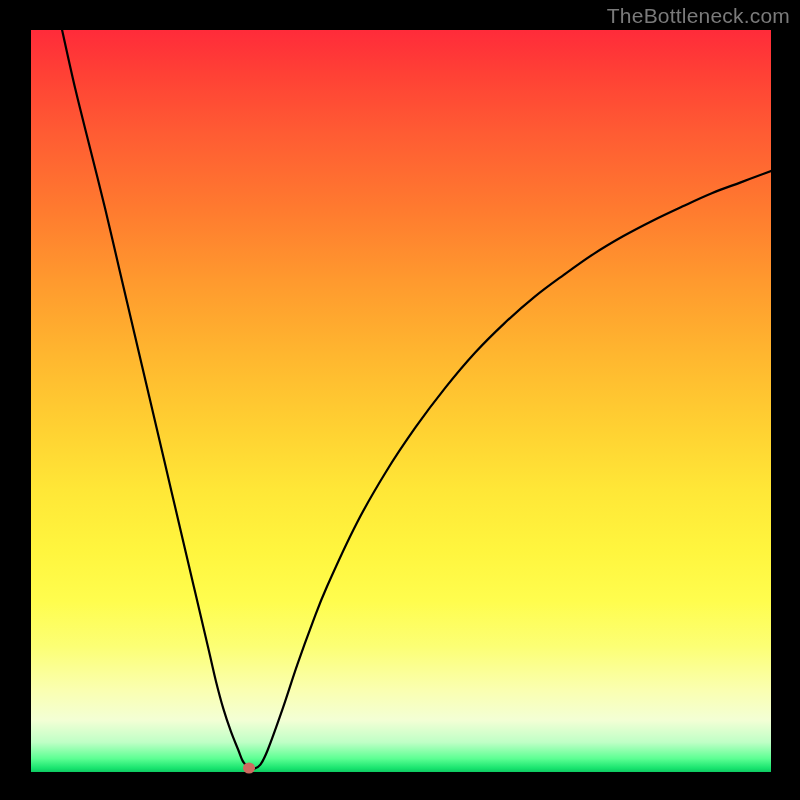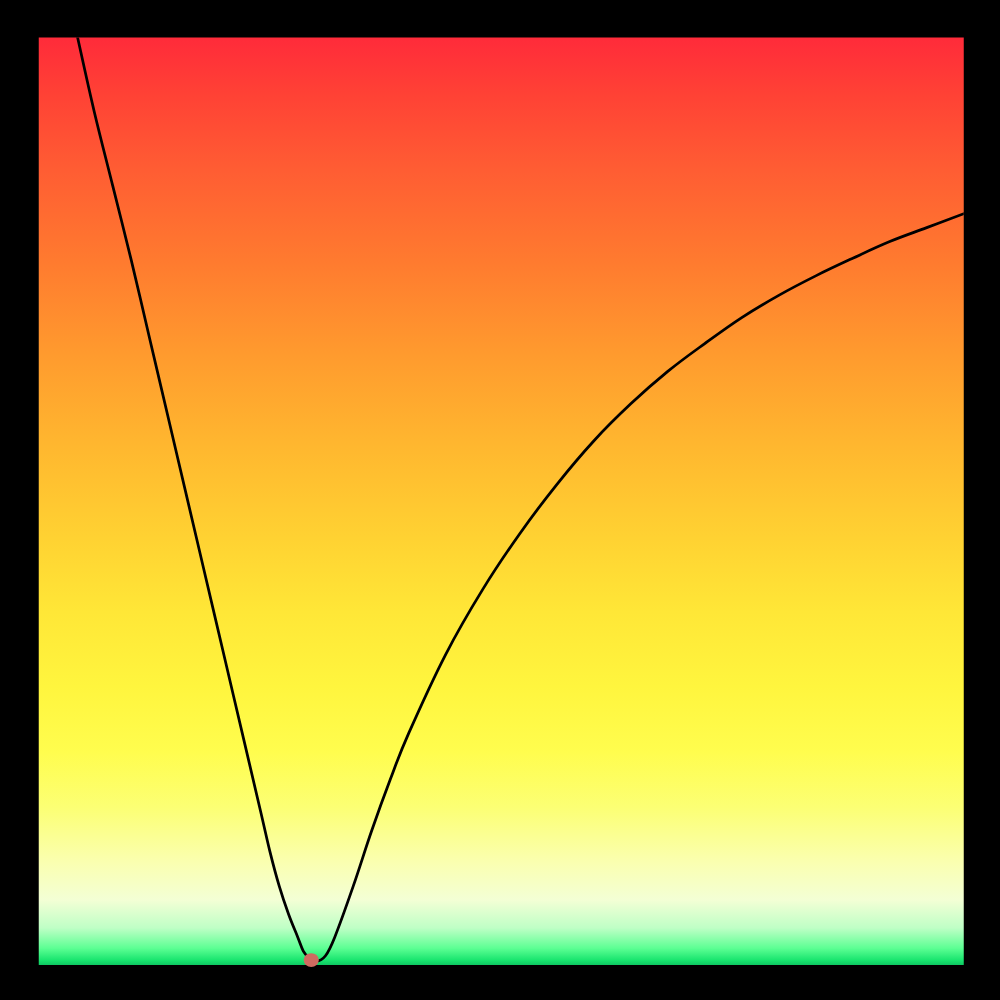--- a/index.html
+++ b/index.html
@@ -69,20 +69,21 @@
     border-radius: 50% / 48%;
     background: #cf6a60;
     transform: translate(-50%, -50%);
   }
 </style>
 </head>
 <body>
 
 <div class="frame">
 
+  <div class="watermark">TheBottleneck.com</div>
 
   <div class="plot">
 
     <svg class="curve" viewBox="0 0 740 742" preserveAspectRatio="none">
       <path id="curve-path" fill="none" stroke="#000" stroke-width="2.2" stroke-linecap="round" stroke-linejoin="round" d="M 31.08 0.00 C 33.48 10.68, 39.34 37.99, 44.40 59.36 C 49.46 80.73, 53.87 97.35, 59.20 118.72 C 64.53 140.09, 68.67 156.04, 74.00 178.08 C 79.33 200.12, 83.47 218.44, 88.80 241.15 C 94.13 263.86, 98.27 281.51, 103.60 304.22 C 108.93 326.93, 113.07 344.58, 118.40 367.29 C 123.73 390.00, 127.87 407.65, 133.20 430.36 C 138.53 453.07, 142.67 470.72, 148.00 493.43 C 153.33 516.14, 157.47 533.79, 162.80 556.50 C 168.13 579.21, 173.60 602.47, 177.60 619.57 C 181.60 636.67, 182.34 640.79, 185.00 651.48 C 187.66 662.16, 189.74 669.98, 192.40 678.93 C 195.06 687.88, 197.14 693.84, 199.80 701.19 C 202.46 708.54, 205.07 714.40, 207.20 719.74 C 209.33 725.08, 210.04 727.93, 211.64 730.87 C 213.24 733.81, 214.22 734.59, 216.08 736.06 C 217.94 737.53, 219.60 739.30, 222.00 739.03 C 224.40 738.76, 226.74 738.05, 229.40 734.58 C 232.06 731.11, 232.80 729.76, 236.80 719.74 C 240.80 709.72, 246.27 694.29, 251.60 678.93 C 256.93 663.57, 261.07 649.77, 266.40 634.41 C 271.73 619.05, 275.87 607.62, 281.20 593.60 C 286.53 579.58, 288.01 574.53, 296.00 556.50 C 303.99 538.47, 314.94 514.13, 325.60 493.43 C 336.26 472.73, 344.54 458.85, 355.20 441.49 C 365.86 424.13, 374.14 412.06, 384.80 396.97 C 395.46 381.88, 403.74 371.00, 414.40 357.64 C 425.06 344.29, 433.34 334.39, 444.00 322.77 C 454.66 311.15, 462.94 303.11, 473.60 293.09 C 484.26 283.07, 492.54 275.80, 503.20 267.12 C 513.86 258.44, 522.14 252.61, 532.80 244.86 C 543.46 237.11, 551.74 231.03, 562.40 224.08 C 573.06 217.14, 581.34 212.29, 592.00 206.28 C 602.66 200.27, 610.94 196.04, 621.60 190.69 C 632.26 185.35, 640.54 181.54, 651.20 176.60 C 661.86 171.65, 670.14 167.65, 680.80 163.24 C 691.46 158.83, 699.74 156.12, 710.40 152.11 C 721.06 148.10, 734.67 142.98, 740.00 140.98"></path>
     </svg>
 
     <div class="marker" id="opt-marker" style="left: 217.56px; top: 738.29px;"></div>
 
   </div>

